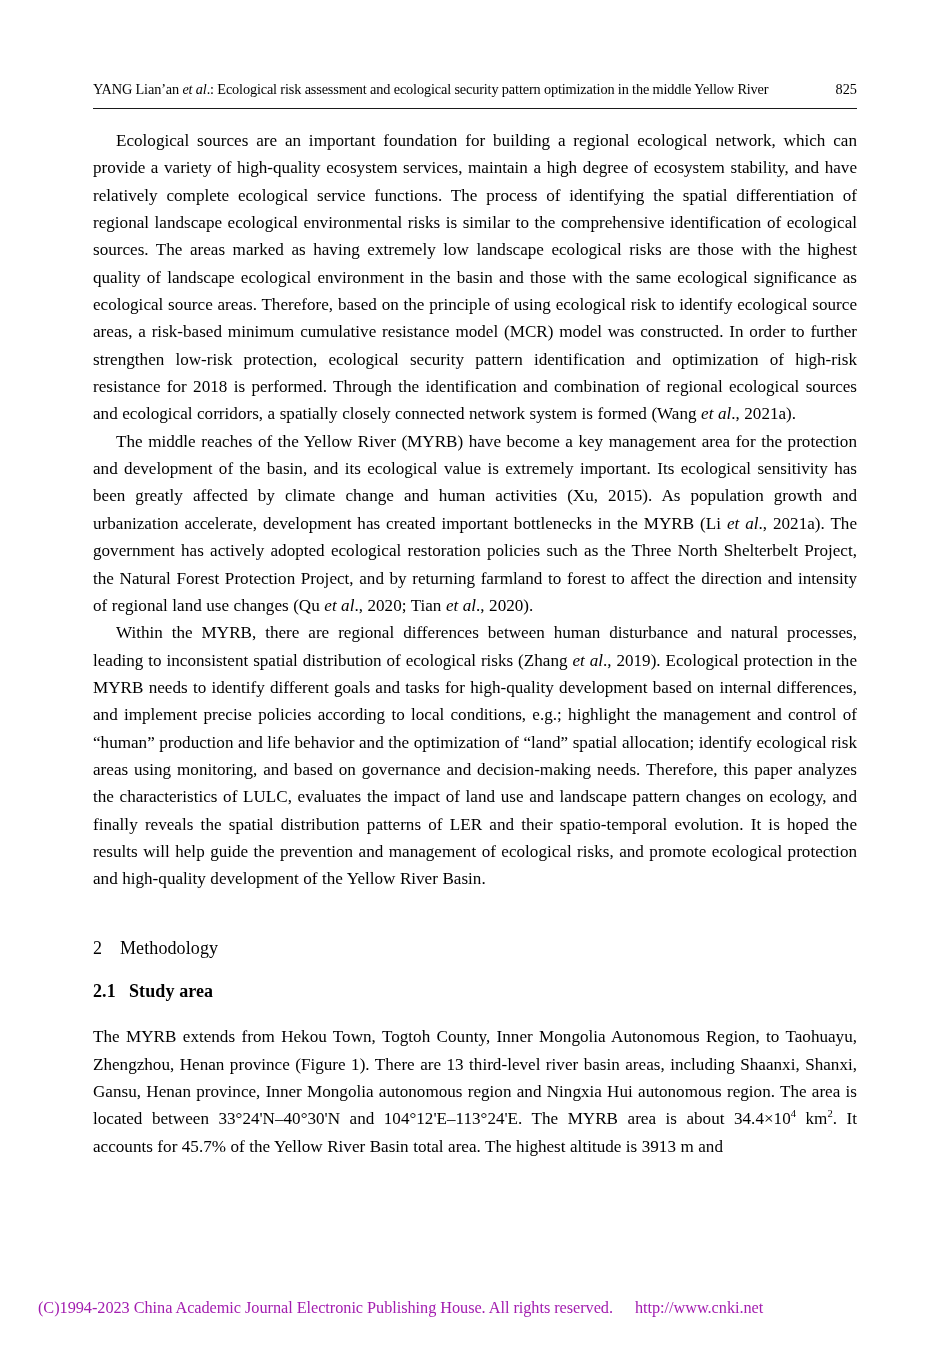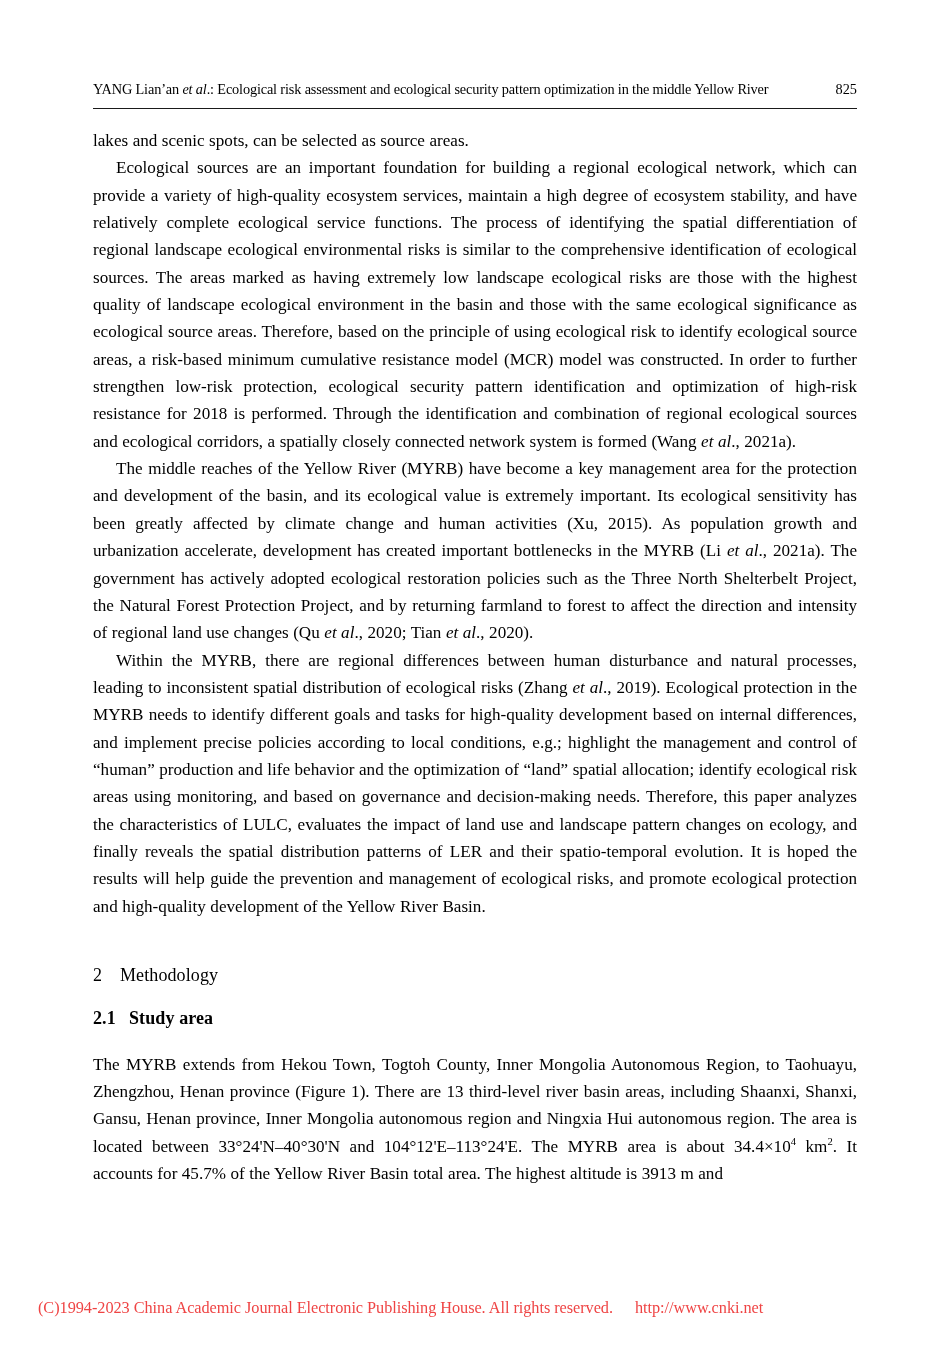--- a/index.html
+++ b/index.html
@@ -108,40 +108,39 @@
   .gap-after-sub  { height: 18px; }
 
   
   .footer-watermark {
     position: absolute;
     left: 38px;
     top: 1297px;
     width: 884px;
     font-size: 16.3px;
     line-height: 22px;
-    color: #ef4444;
+    color: #a21caf;
     white-space: nowrap;
     letter-spacing: -0.05px;
   }
   .footer-watermark .fw-url { margin-left: 22px; }
 </style>
 </head>
 <body>
 
 <div class="page">
 
   <div class="running-header">
     <span class="rh-text"><span>YANG Lian’an </span><span class="ital">et al</span><span>.: Ecological risk assessment and ecological security pattern optimization in the middle Yellow River</span></span>
     <span class="rh-page">825</span>
   </div>
   <div class="header-rule"></div>
 
   <div class="column">
 
-    <p class="body-par noindent">lakes and scenic spots, can be selected as source areas.</p>
 
     <p class="body-par indent"><span>Ecological sources are an important foundation for building a regional ecological network, which can provide a variety of high-quality ecosystem services, maintain a high degree of ecosystem stability, and have relatively complete ecological service functions. The process of identifying the spatial differentiation of regional landscape ecological environmental risks is similar to the comprehensive identification of ecological sources. The areas marked as having extremely low landscape ecological risks are those with the highest quality of landscape ecological environment in the basin and those with the same ecological significance as ecological source areas. Therefore, based on the principle of using ecological risk to identify ecological source areas, a risk-based minimum cumulative resistance model (MCR) model was constructed. In order to further strengthen low-risk protection, ecological security pattern identification and optimization of high-risk resistance for 2018 is performed. Through the identification and combination of regional ecological sources and ecological corridors, a spatially closely connected network system is formed (Wang </span><span class="ital">et al</span><span>., 2021a).</span></p>
 
     <p class="body-par indent"><span>The middle reaches of the Yellow River (MYRB) have become a key management area for the protection and development of the basin, and its ecological value is extremely important. Its ecological sensitivity has been greatly affected by climate change and human activities (Xu, 2015). As population growth and urbanization accelerate, development has created important bottlenecks in the MYRB (Li </span><span class="ital">et al</span><span>., 2021a). The government has actively adopted ecological restoration policies such as the Three North Shelterbelt Project, the Natural Forest Protection Project, and by returning farmland to forest to affect the direction and intensity of regional land use changes (Qu </span><span class="ital">et al</span><span>., 2020; Tian </span><span class="ital">et al</span><span>., 2020).</span></p>
 
     <p class="body-par indent"><span>Within the MYRB, there are regional differences between human disturbance and natural processes, leading to inconsistent spatial distribution of ecological risks (Zhang </span><span class="ital">et al</span><span>., 2019). Ecological protection in the MYRB needs to identify different goals and tasks for high-quality development based on internal differences, and implement precise policies according to local conditions, e.g.; highlight the management and control of “human” production and life behavior and the optimization of “land” spatial allocation; identify ecological risk areas using monitoring, and based on governance and decision-making needs. Therefore, this paper analyzes the characteristics of LULC, evaluates the impact of land use and landscape pattern changes on ecology, and finally reveals the spatial distribution patterns of LER and their spatio-temporal evolution. It is hoped the results will help guide the prevention and management of ecological risks, and promote ecological protection and high-quality development of the Yellow River Basin.</span></p>
 
     <div class="gap-before-sec"></div>
 
     <h2 class="sec-heading"><span class="num">2</span><span>Methodology</span></h2>

